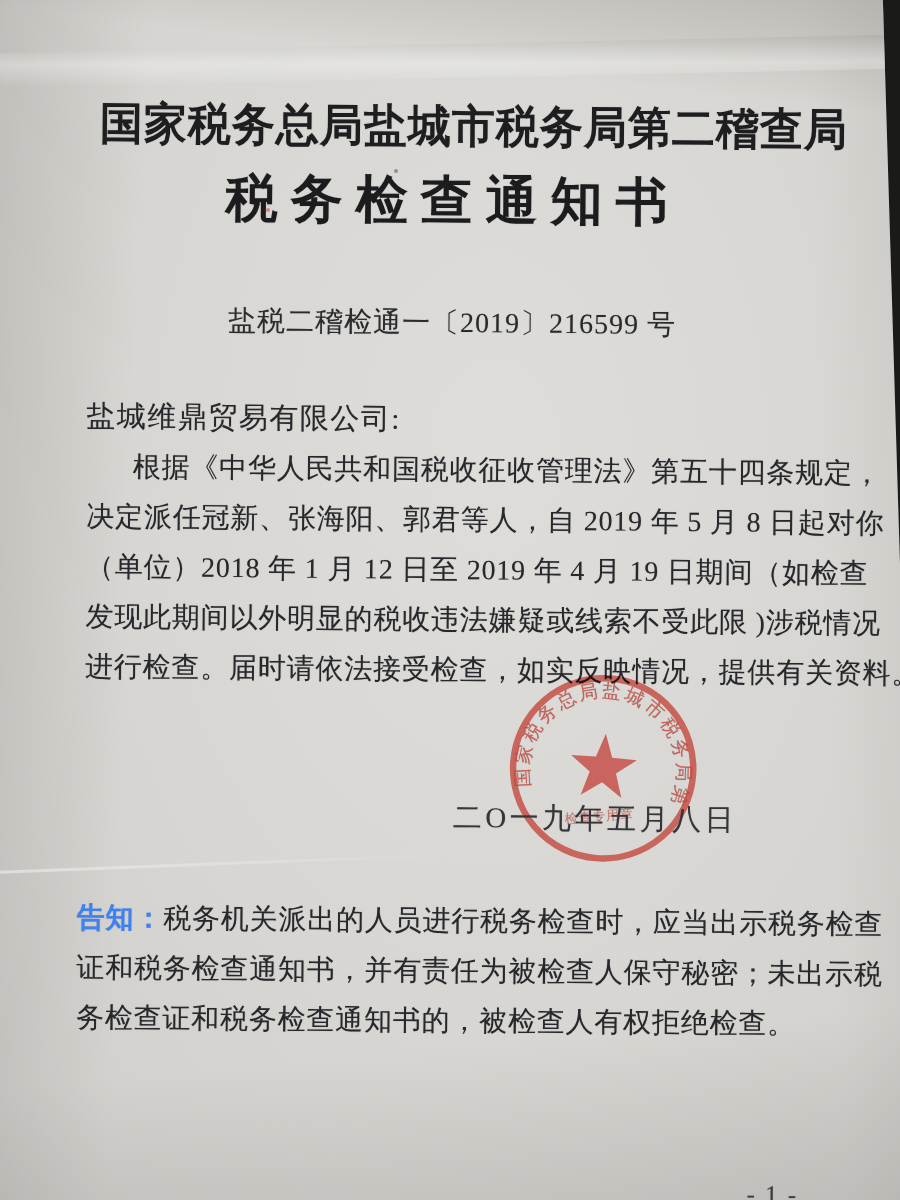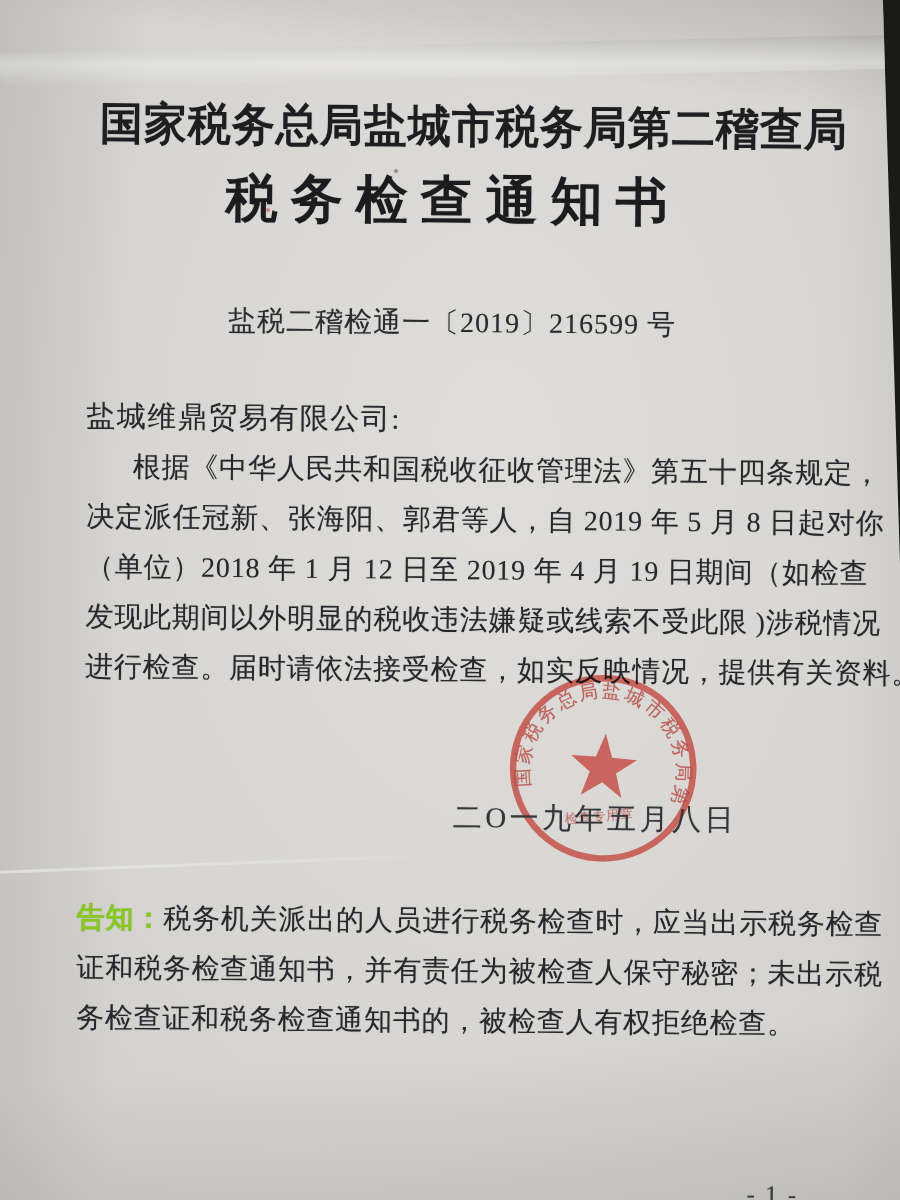--- a/index.html
+++ b/index.html
@@ -65,21 +65,21 @@
   .body-line.indent{text-indent:46px;}
   .date-line{
     position:absolute;top:798px;left:455px;z-index:3;
     font-size:29px;letter-spacing:3.5px;color:#35353a;
   }
   .notice-block{
     position:absolute;top:902px;left:80px;width:790px;
     font-size:28px;color:#28282c;
   }
   .notice-line{height:50px;line-height:38px;letter-spacing:.8px;white-space:nowrap;}
-  .notice-label{font-weight:bold;color:#84cc16;font-family:Liberation Serif, serif;}
+  .notice-label{font-weight:bold;color:#3b82f6;font-family:Liberation Serif, serif;}
   .page-number{
     position:absolute;top:1178px;left:752px;
     font-size:25px;letter-spacing:2px;color:#3a3a3e;
   }
   
   .stamp{
     position:absolute;top:668px;left:506px;width:198px;height:198px;z-index:2;
     mix-blend-mode:multiply;opacity:.9;
     transform:rotate(4deg);
   }

